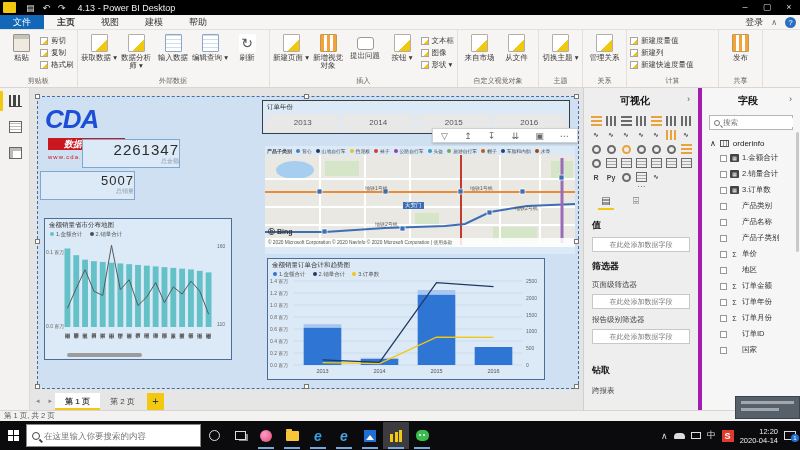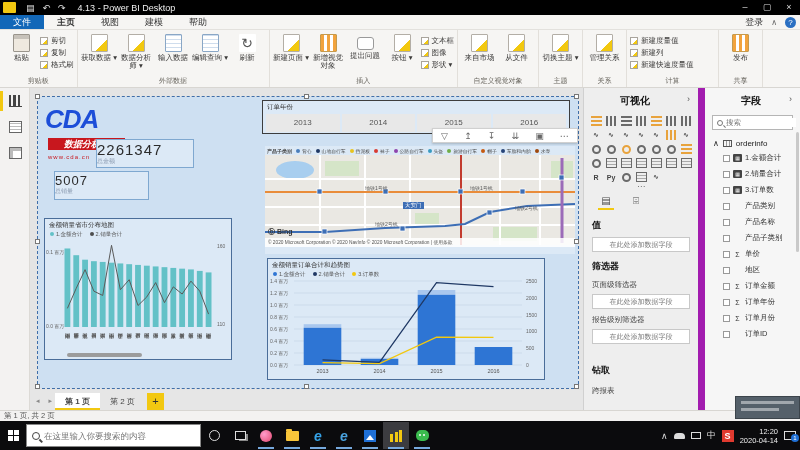--- a/index.html
+++ b/index.html
@@ -55,21 +55,21 @@
   #canvasarea { position:absolute; left:30px; top:88px; width:553px; height:302px; background:#e4e4e4; }
   #page { position:absolute; left:8px; top:9px; width:540px; height:291px; background:#CEE0F2; outline:1px dashed #3f6ea9; }
   .handle { position:absolute; width:5px; height:5px; background:#fff; border:1px solid #777; }
 
   .visual { position:absolute; background:#DCE9F6; }
   .vtitle { font-size:6.5px; color:#333; padding:2px 0 0 4px; }
   .vlegend { display:flex; gap:7px; font-size:5.5px; color:#555; padding:1px 0 0 5px; }
   .ldot { display:inline-block; width:4px; height:4px; border-radius:50%; margin-right:2px; }
 
   
-  .card { border:1px solid #7FA8D0; text-align:left;margin-left:14px; }
+  .card { border:1px solid #7FA8D0; text-align:right; }
   .card .cv { font-size:15px; font-weight:500; letter-spacing:1px; color:#2b2b2b; margin-top:1px; }
   .card .cl { font-size:6px; color:#8a9ab0; margin-top:-1px; }
   #logo { position:absolute; left:7px; top:7px; width:130px; height:36px; }
   #logo .cda { font-size:26px; font-weight:bold; font-style:italic; color:#1d4ed8; line-height:30px; letter-spacing:-1px; float:left; }
   #logo .lrblock { float:left; margin-left:3px; margin-top:4px; }
   #logo .lr1 { background:#C8171E; color:#fff; font-size:9px; font-weight:bold; padding:1px 16px;font-style:italic; }
   #logo .lr2 { color:#C8171E; font-size:6px; letter-spacing:1px; }
 
   
   #slicer { border:1px solid #3d3d3d; }
@@ -92,21 +92,21 @@
 
   
   .chart { border:1px solid #4a6d99; }
   .axlabel { position:absolute; font-size:5px; color:#666; }
   .xlab-v { position:absolute; writing-mode:vertical-rl; font-size:5px; color:#555; line-height:5px; }
   .xlab-h { position:absolute; font-size:5.5px; color:#555; text-align:center; }
   .scrollthumb { position:absolute; height:4px; background:#9c9c9c; border-radius:2px; }
 
   
   #vizpanel { position:absolute; left:583px; top:88px; width:115px; height:322px; background:#eeeeee; border-left:1px solid #d0d0d0; }
-  #fieldspanel { position:absolute; left:698px; top:88px; width:102px; height:322px; background:#f6f6f6; border-left:7px solid #a21caf; }
+  #fieldspanel { position:absolute; left:698px; top:88px; width:102px; height:322px; background:#f6f6f6; border-left:4px solid #a21caf; }
   .phead { display:flex; justify-content:space-between; padding:6px 8px 4px 8px; font-size:10px; font-weight:bold; color:#111;margin-left:28px; }
   .phead .chev { font-weight:normal; color:#555; font-size:9px; }
   #vizgrid { display:flex; flex-wrap:wrap; width:105px; margin:2px auto 0 auto; }
   .vgi { width:15px; height:14px; display:flex; align-items:center; justify-content:center; font-size:7px; color:#6a6a6a; }
   .vgl { width:11px; height:10px; }
   .vg-vbars { background:repeating-linear-gradient(90deg,#6a6a6a 0 2px,transparent 2px 4px); }
   .vg-vbars.y { background:repeating-linear-gradient(90deg,#E8A33D 0 2px,transparent 2px 4px); }
   .vg-hbars { background:repeating-linear-gradient(0deg,#6a6a6a 0 2px,transparent 2px 4px); }
   .vg-hbars.y { background:repeating-linear-gradient(0deg,#E8A33D 0 2px,transparent 2px 4px); }
   .vg-grid { border:1px solid #6a6a6a; background:repeating-linear-gradient(0deg,transparent 0 2px,#aaa 2px 3px); }
@@ -763,20 +763,25 @@
         <div class="fieldrow">
           <span class="cb"></span>
           <span class="fic">Σ</span>
           <span>订单月份</span>
         </div>
         <div class="fieldrow">
           <span class="cb"></span>
           <span class="fic"></span>
           <span>订单ID</span>
         </div>
+        <div class="fieldrow">
+          <span class="cb"></span>
+          <span class="fic"></span>
+          <span>国家</span>
+        </div>
       </div>
     <div id="fieldscroll"></div>
   </div>
 
   <div id="pagesbar">
     <span class="nav">◂</span>
     <span class="nav">▸</span>
     <div class="ptab active">第 1 页</div>
     <div class="ptab">第 2 页</div>
     <div id="addpage">+</div>

